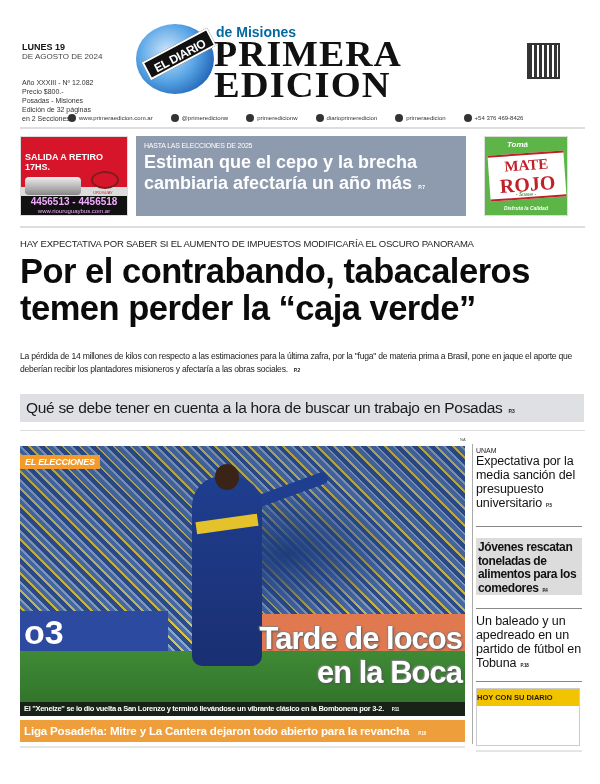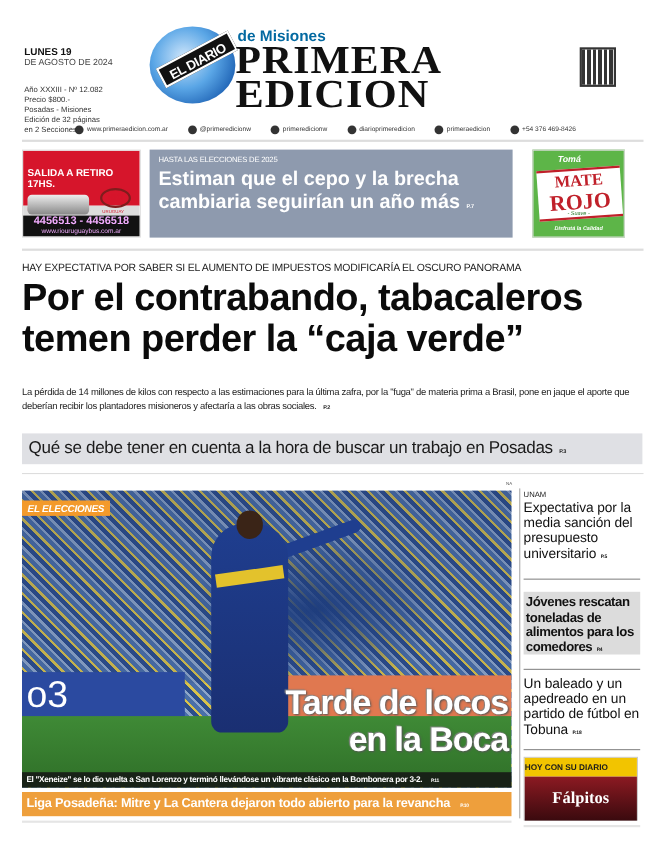--- a/index.html
+++ b/index.html
@@ -46,21 +46,21 @@
 .kicker{left:20px;top:238px;font-size:9.5px;letter-spacing:-.2px;color:#222}
 .headline{left:20px;top:253px;width:565px;font-weight:bold;font-size:34.5px;line-height:37px;letter-spacing:-.5px;color:#0b0b0b}
 .lead{left:20px;top:350px;width:570px;font-size:8.6px;line-height:13px;letter-spacing:-.25px;color:#222}
 .sub{left:20px;top:394px;width:564px;height:28px;background:#dfe0e4;padding:3px 6px;font-size:15.5px;letter-spacing:-.3px;color:#1a1a1a;line-height:22px}
 
 .photo{left:20px;top:446px;width:445px;height:270px;overflow:hidden;background:
  radial-gradient(ellipse at 60% 40%,#1e3f82 0%,transparent 30%),
  repeating-linear-gradient(45deg,#2c4d8c 0 4px,#d9c24a 4px 6px,#4a6fa8 6px 10px,#8ea6c9 10px 12px);}
 .photo .crowd{position:absolute;left:0;top:0;width:100%;height:175px;background:linear-gradient(180deg,rgba(30,50,100,.25),rgba(30,50,100,.1));}
 .photo .field{position:absolute;left:0;top:205px;width:100%;height:65px;background:linear-gradient(#3f8a36,#2f6f28)}
-.photo .adband1{position:absolute;left:0;top:165px;width:148px;height:42px;background:#2b4aa0;color:#fff;font-weight:normal;font-size:34px;line-height:42px;padding-left:4px;font-family:"Liberation Sans",sans-serif}
+.photo .adband1{position:absolute;left:0;top:165px;width:148px;height:42px;background:#2b4aa0;color:#fff;font-weight:bold;font-size:34px;line-height:42px;padding-left:4px;font-family:"Liberation Sans",sans-serif}
 .photo .adband2{position:absolute;left:220px;top:168px;width:225px;height:40px;background:#e07850}
 .photo .player{position:absolute;left:172px;top:30px;width:70px;height:190px;background:linear-gradient(#1f3e8f,#1a2f72);border-radius:30px 30px 10px 10px}
 .photo .stripe{position:absolute;left:176px;top:72px;width:62px;height:12px;background:#e3c22c;transform:rotate(-8deg)}
 .photo .arm{position:absolute;left:230px;top:38px;width:80px;height:12px;background:#1f3e8f;transform:rotate(-20deg);border-radius:6px}
 .photo .head{position:absolute;left:195px;top:18px;width:24px;height:26px;background:#3a2417;border-radius:50%}
 .tag{left:20px;top:455px;background:#f39a2b;color:#fff;font-style:italic;font-weight:bold;font-size:9px;padding:2px 5px;letter-spacing:-.2px}
 .tarde{left:200px;top:622px;width:262px;text-align:right;color:#fff;font-weight:bold;font-size:31px;line-height:34px;letter-spacing:-1px;text-shadow:1px 1px 2px #555,-1px -1px 1px #888}
 .caption{left:20px;top:702px;width:445px;height:14px;background:rgba(20,20,20,.85);color:#fff;font-size:7.5px;font-weight:bold;padding:2px 4px;letter-spacing:-.3px;white-space:nowrap;overflow:hidden}
 .caption .pg{font-size:4.5px}
 .liga{left:20px;top:720px;width:445px;height:22px;background:#ee9f3c;color:#fff;font-weight:bold;font-size:11.6px;padding:4px 4px;letter-spacing:-.2px;white-space:nowrap}
@@ -139,21 +139,21 @@
   <div class="rio">RIO</div>
   <div class="rou">URUGUAY</div>
   <div class="ph">
     <b>4456513 - 4456518</b>
     <small>www.riouruguaybus.com.ar</small>
   </div>
 </div>
 
 <div class="abs econ">
   <div class="kick">HASTA LAS ELECCIONES DE 2025</div>
-  <div class="hl"><span>Estiman que el cepo y la brecha cambiaria seguirían un año más</span><span class="pg">P.7</span></div>
+  <div class="hl"><span>Estiman que el cepo y la brecha cambiaria afectaría un año más</span><span class="pg">P.7</span></div>
 </div>
 
 <div class="abs mate">
   <div class="toma">Tomá</div>
   <div class="band">
     <div class="mt" style="top:2px;font-size:15px">MATE</div>
     <div class="mt" style="top:18px;font-size:20px">ROJO</div>
   </div>
   <div class="suave">- Suave -</div>
   <div class="disf">Disfrutá la Calidad</div>
@@ -196,15 +196,14 @@
 <div class="abs rc r2">
   <div class="hb"><span>Jóvenes rescatan toneladas de alimentos para los comedores</span><span class="pg">P.4</span></div>
 </div>
 <div class="abs rsep" style="top:608px"></div>
 <div class="abs rc r3">
   <div class="h"><span>Un baleado y un apedreado en un partido de fútbol en Tobuna</span><span class="pg">P.18</span></div>
 </div>
 <div class="abs rsep" style="top:681px"></div>
 <div class="abs falp">
   <div class="top">HOY CON SU DIARIO</div>
-  <div class="bot">Fálpitos</div>
 </div>
 <div class="abs falprule"></div>
 
 </body></html>

